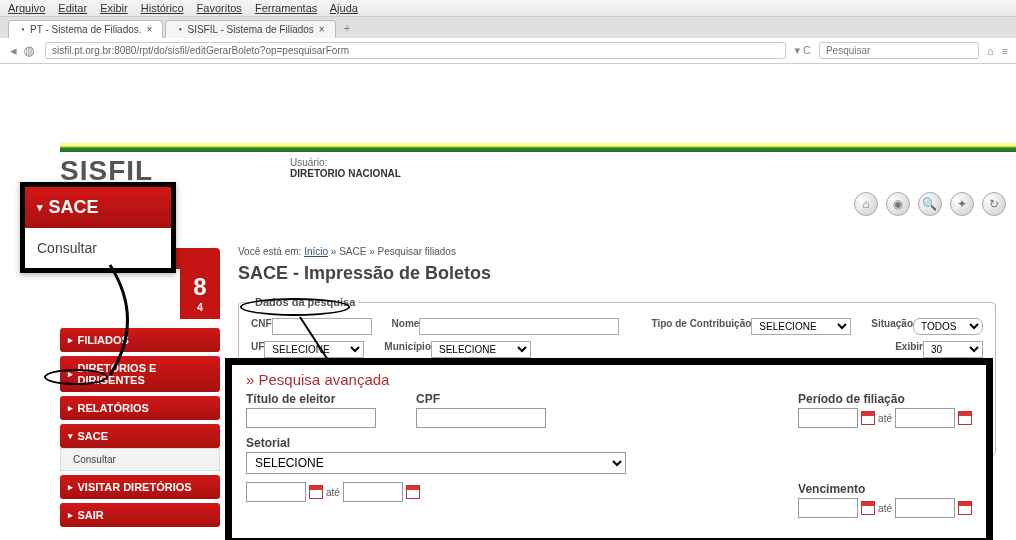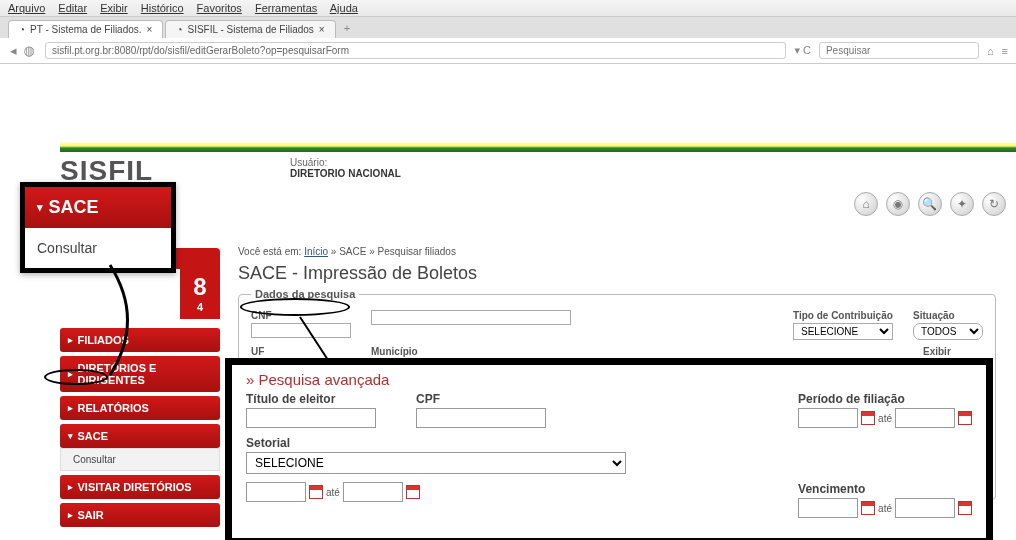--- a/index.html
+++ b/index.html
@@ -44,26 +44,26 @@
     .side-sub { background: #f2f2f2; padding: 5px 12px; font-size: 10px; color: #444; cursor: pointer; border: 1px solid #ddd; }
     .side-sub + .side-sub { border-top: none; }
 
     
     .date-block { background: #c41414; color: #fff; width: 40px; height: 50px; position: absolute; text-align: center; padding-top: 4px; font-size: 24px; font-weight: bold; }
 
     
     .main { flex: 1; padding-top: 4px; padding-right: 20px; }
     .breadcrumb { font-size: 10px; color: #555; margin-bottom: 6px; }
     .breadcrumb a { color: #357; text-decoration: underline; }
-    .page-title { font-size: 18px; font-weight: normal; color: #444; margin-bottom: 4px; }
+    .page-title { font-size: 18px; font-weight: bold; color: #444; margin-bottom: 12px; }
     
     fieldset.pesquisa { border: 1px solid #bbb; border-radius: 4px; padding: 10px 12px 14px; position: relative; }
     fieldset.pesquisa legend { font-size: 11px; color: #555; padding: 0 4px; font-weight: bold; }
     .form-row { display: flex; gap: 20px; margin-bottom: 6px; flex-wrap: wrap; }
-    .form-group { display: flex; flex-direction: column; }
+    .form-group { display: flex; }
     .form-group label { font-size: 10px; color: #555; font-weight: bold; margin-bottom: 2px; }
     .form-group input, .form-group select { border: 1px solid #aaa; padding: 1px 3px; font-size: 10px; background: #fff; }
     .w100 { width: 100px; } .w60 { width: 60px; } .w200 { width: 200px; } .w70 { width: 70px; border-radius: 7px; }
     .adv-link { color: #b03030; font-size: 11px; font-weight: bold; margin: 2px 0; }
     .date-range { display: flex; align-items: center; gap: 3px; }
     .date-range input { width: 55px; }
     .cal-icon { width: 14px; height: 14px; display: inline-block; background: #fff; border: 1px solid #b33; position: relative; }
     .cal-icon::before { content:""; position:absolute; top:0; left:0; right:0; height:4px; background:#d33; }
     .ate { font-size: 10px; color: #555; }
 
@@ -206,20 +206,21 @@
       <div class="page-title">SACE - Impressão de Boletos</div>
 
       <fieldset class="pesquisa">
         <legend>Dados da pesquisa</legend>
         <div class="form-row">
           <div class="form-group">
             <label>CNF</label>
             <input class="w100" style="">
           </div>
           <div class="form-group">
+            <label>Nome</label>
             <input class="w200" style="">
           </div>
           <div class="form-group" style="margin-left:auto">
             <label>Tipo de Contribuição</label>
             <select class="w100"><option>SELECIONE</option></select>
           </div>
           <div class="form-group">
             <label>Situação</label>
             <select class="w70"><option>TODOS</option></select>
           </div>

